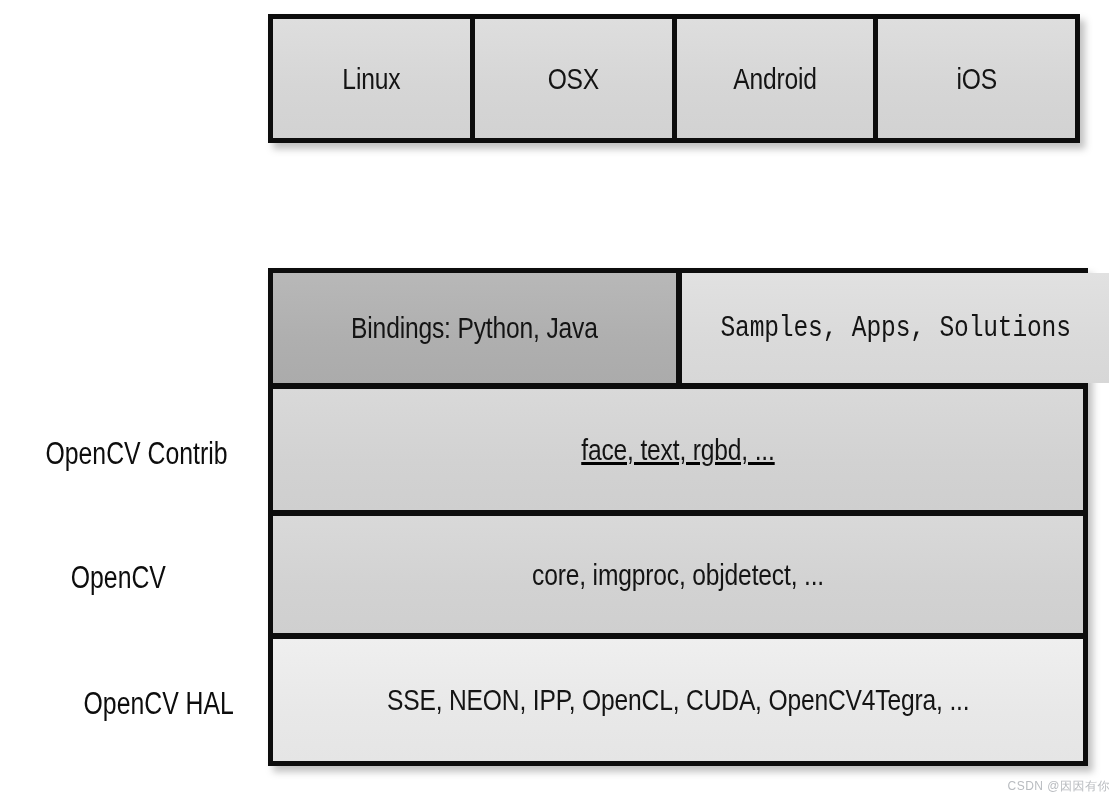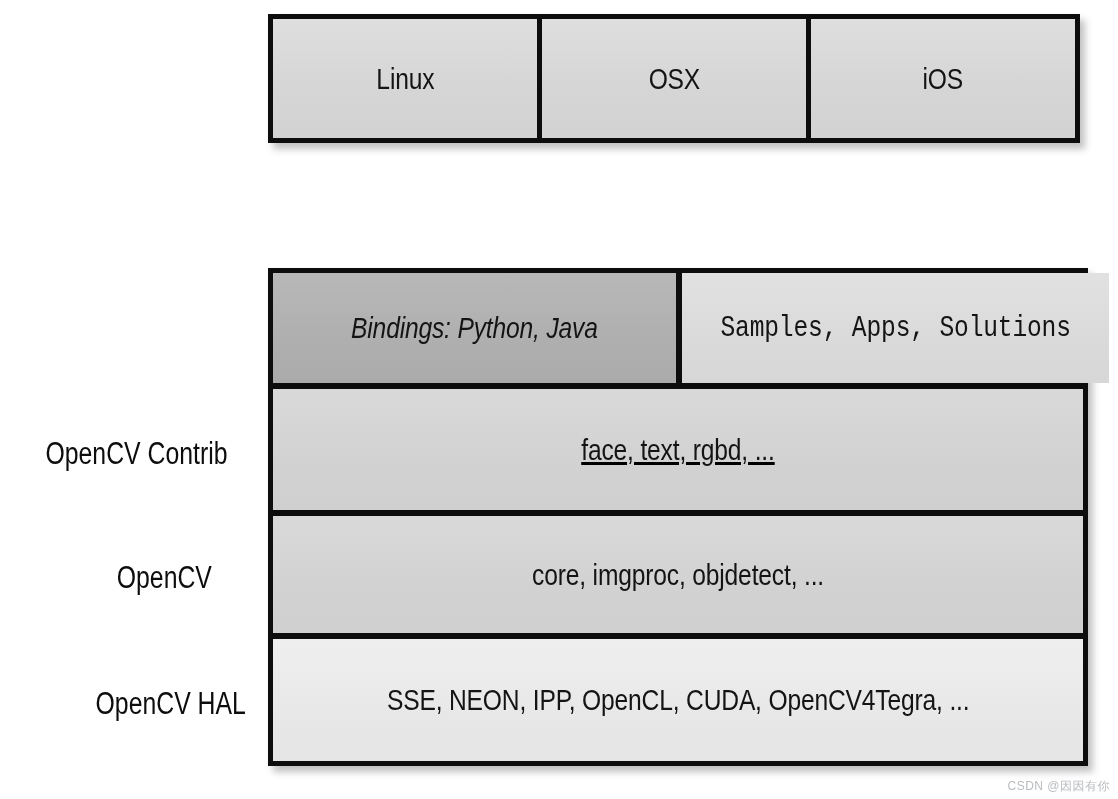--- a/index.html
+++ b/index.html
@@ -86,21 +86,20 @@
     align-items: center;
     justify-content: center;
     box-sizing: border-box;
     height: 100%;
   }
   .box-dark {
     background: #b2b2b2;
     background-image: linear-gradient(180deg,#b8b8b8 0%, #afafaf 60%, #ababab 100%);
     width: 403px;
     flex: 0 0 403px;
-    font-style: italic;
   }
   .box-light {
     background: #dcdcdc;
     background-image: linear-gradient(180deg,#e1e1e1 0%, #dadada 60%, #d7d7d7 100%);
     flex: 1 1 auto;
     margin-left: 6px;
     font-family: Liberation Mono, monospace;
   }
   .box-mid {
     background: #d4d4d4;
@@ -111,21 +110,21 @@
     background: #eaeaea;
     background-image: linear-gradient(180deg,#efefef 0%, #e8e8e8 60%, #e5e5e5 100%);
     flex: 1 1 auto;
   }
 
   
   .side-label {
     position: absolute;
     left: 0;
     width: 212px;
-    text-align: right;
+    text-align: center;
     color: #0d0d0d;
     font-size: 31px;
     font-weight: 400;
     white-space: nowrap;
     line-height: 1;
   }
   .side-label > span {
     display: inline-block;
     transform: scaleX(0.80);
     transform-origin: right center;
@@ -150,20 +149,23 @@
 <body>
 
 <div id="platform-row">
   <div class="plat-cell">
     <span class="cell-text">Linux</span>
   </div>
   <div class="plat-cell">
     <span class="cell-text">OSX</span>
   </div>
   <div class="plat-cell">
+    <span class="cell-text">Android</span>
+  </div>
+  <div class="plat-cell">
     <span class="cell-text">iOS</span>
   </div>
 </div>
 
 <div class="side-label" id="label-contrib">
   <span>OpenCV Contrib</span>
 </div>
 <div class="side-label" id="label-opencv">
   <span>OpenCV</span>
 </div>

